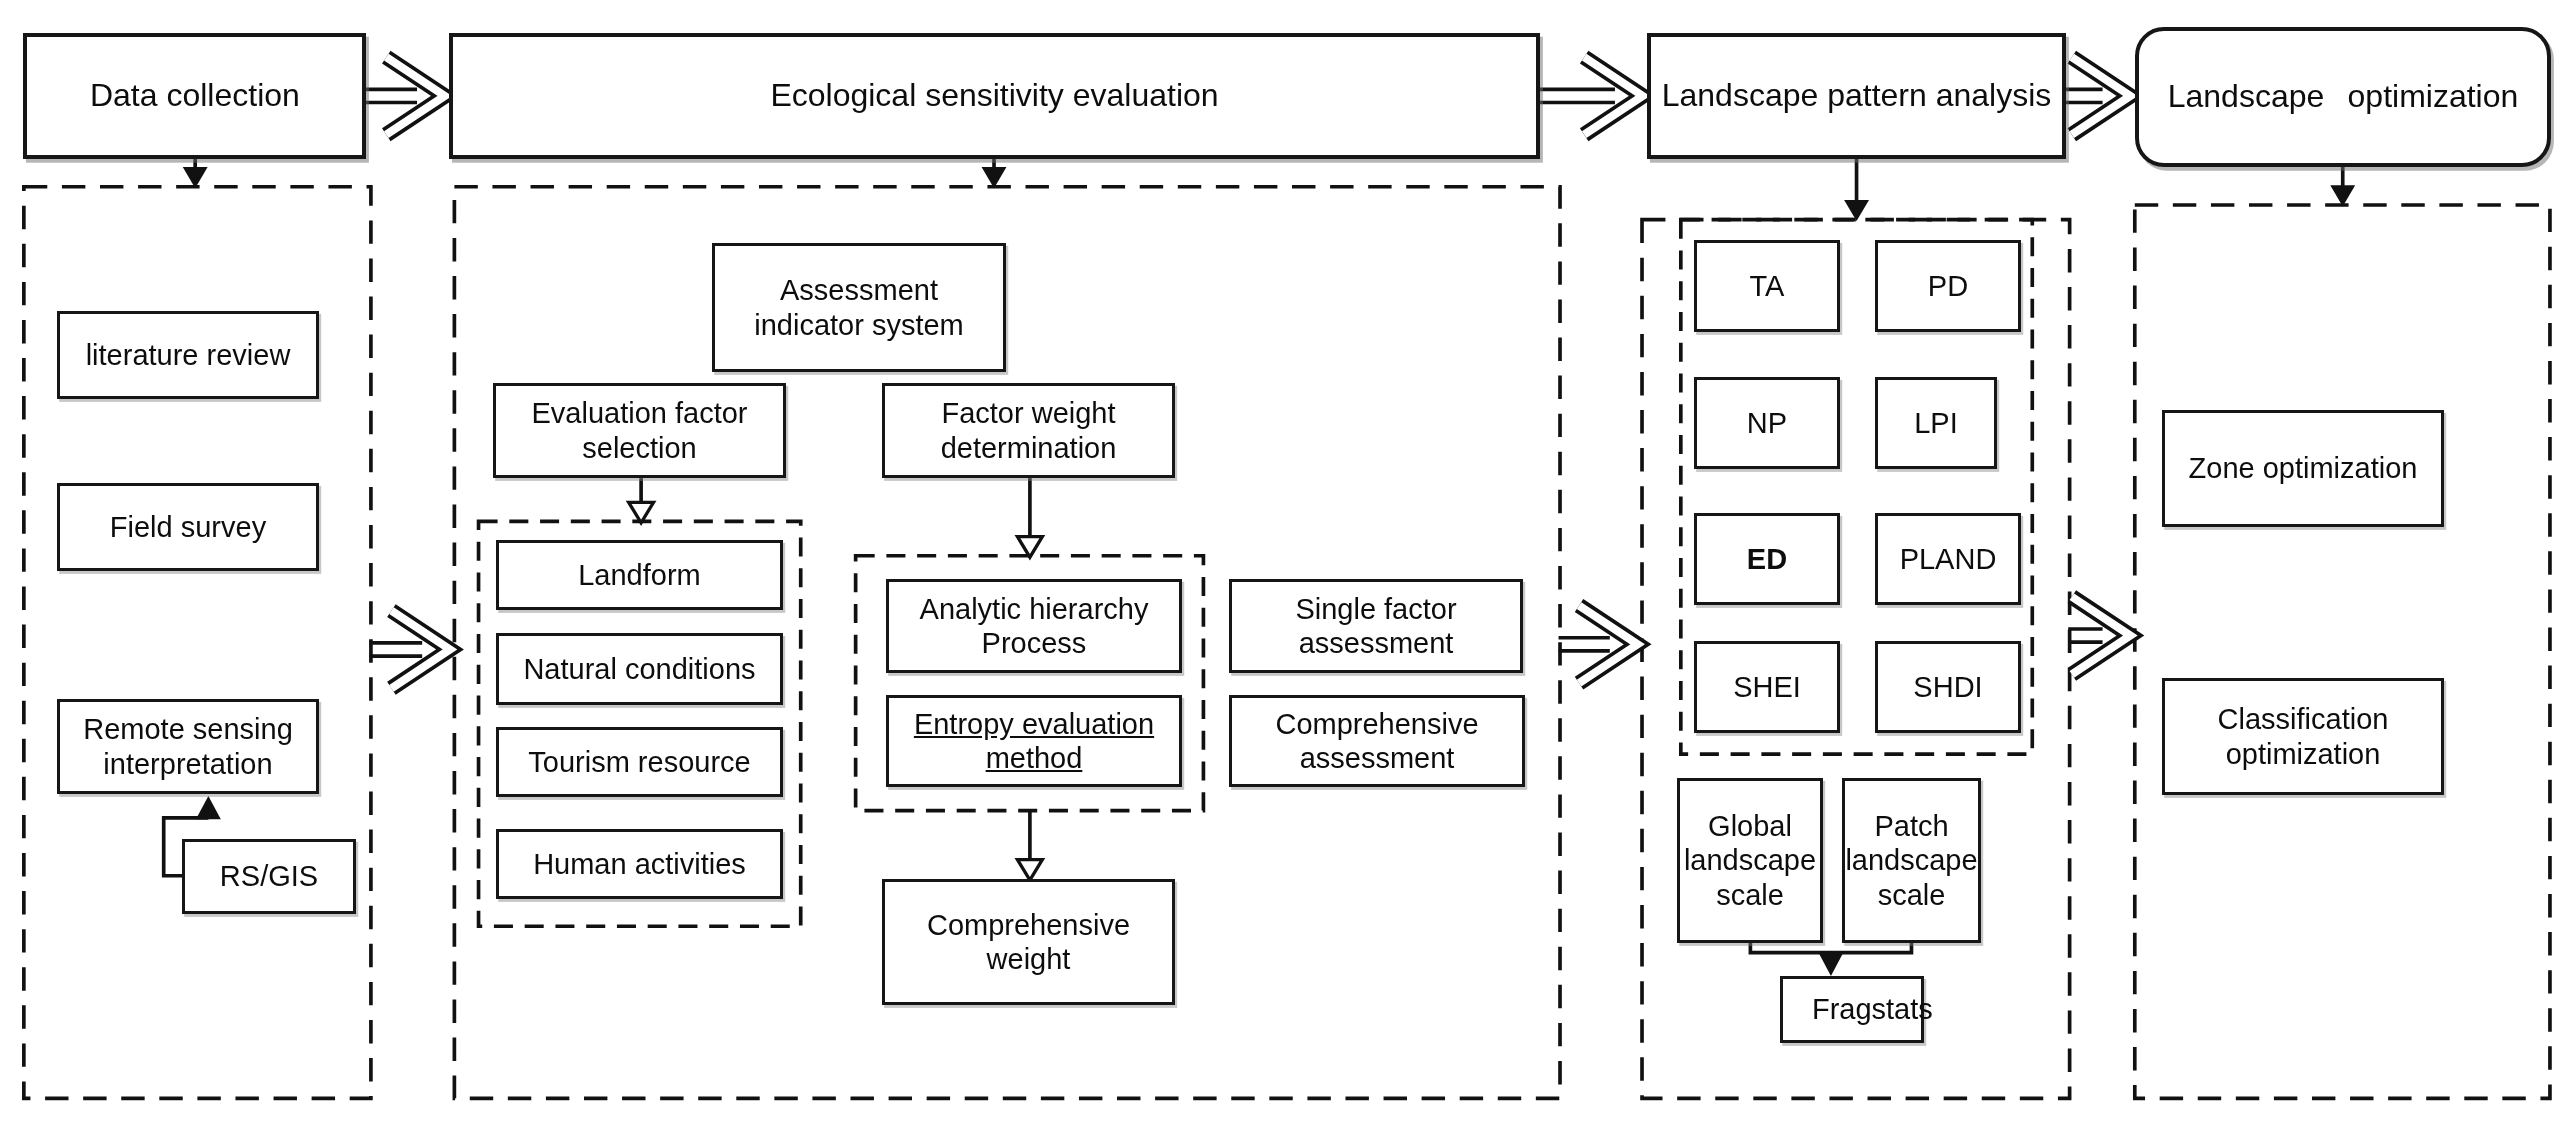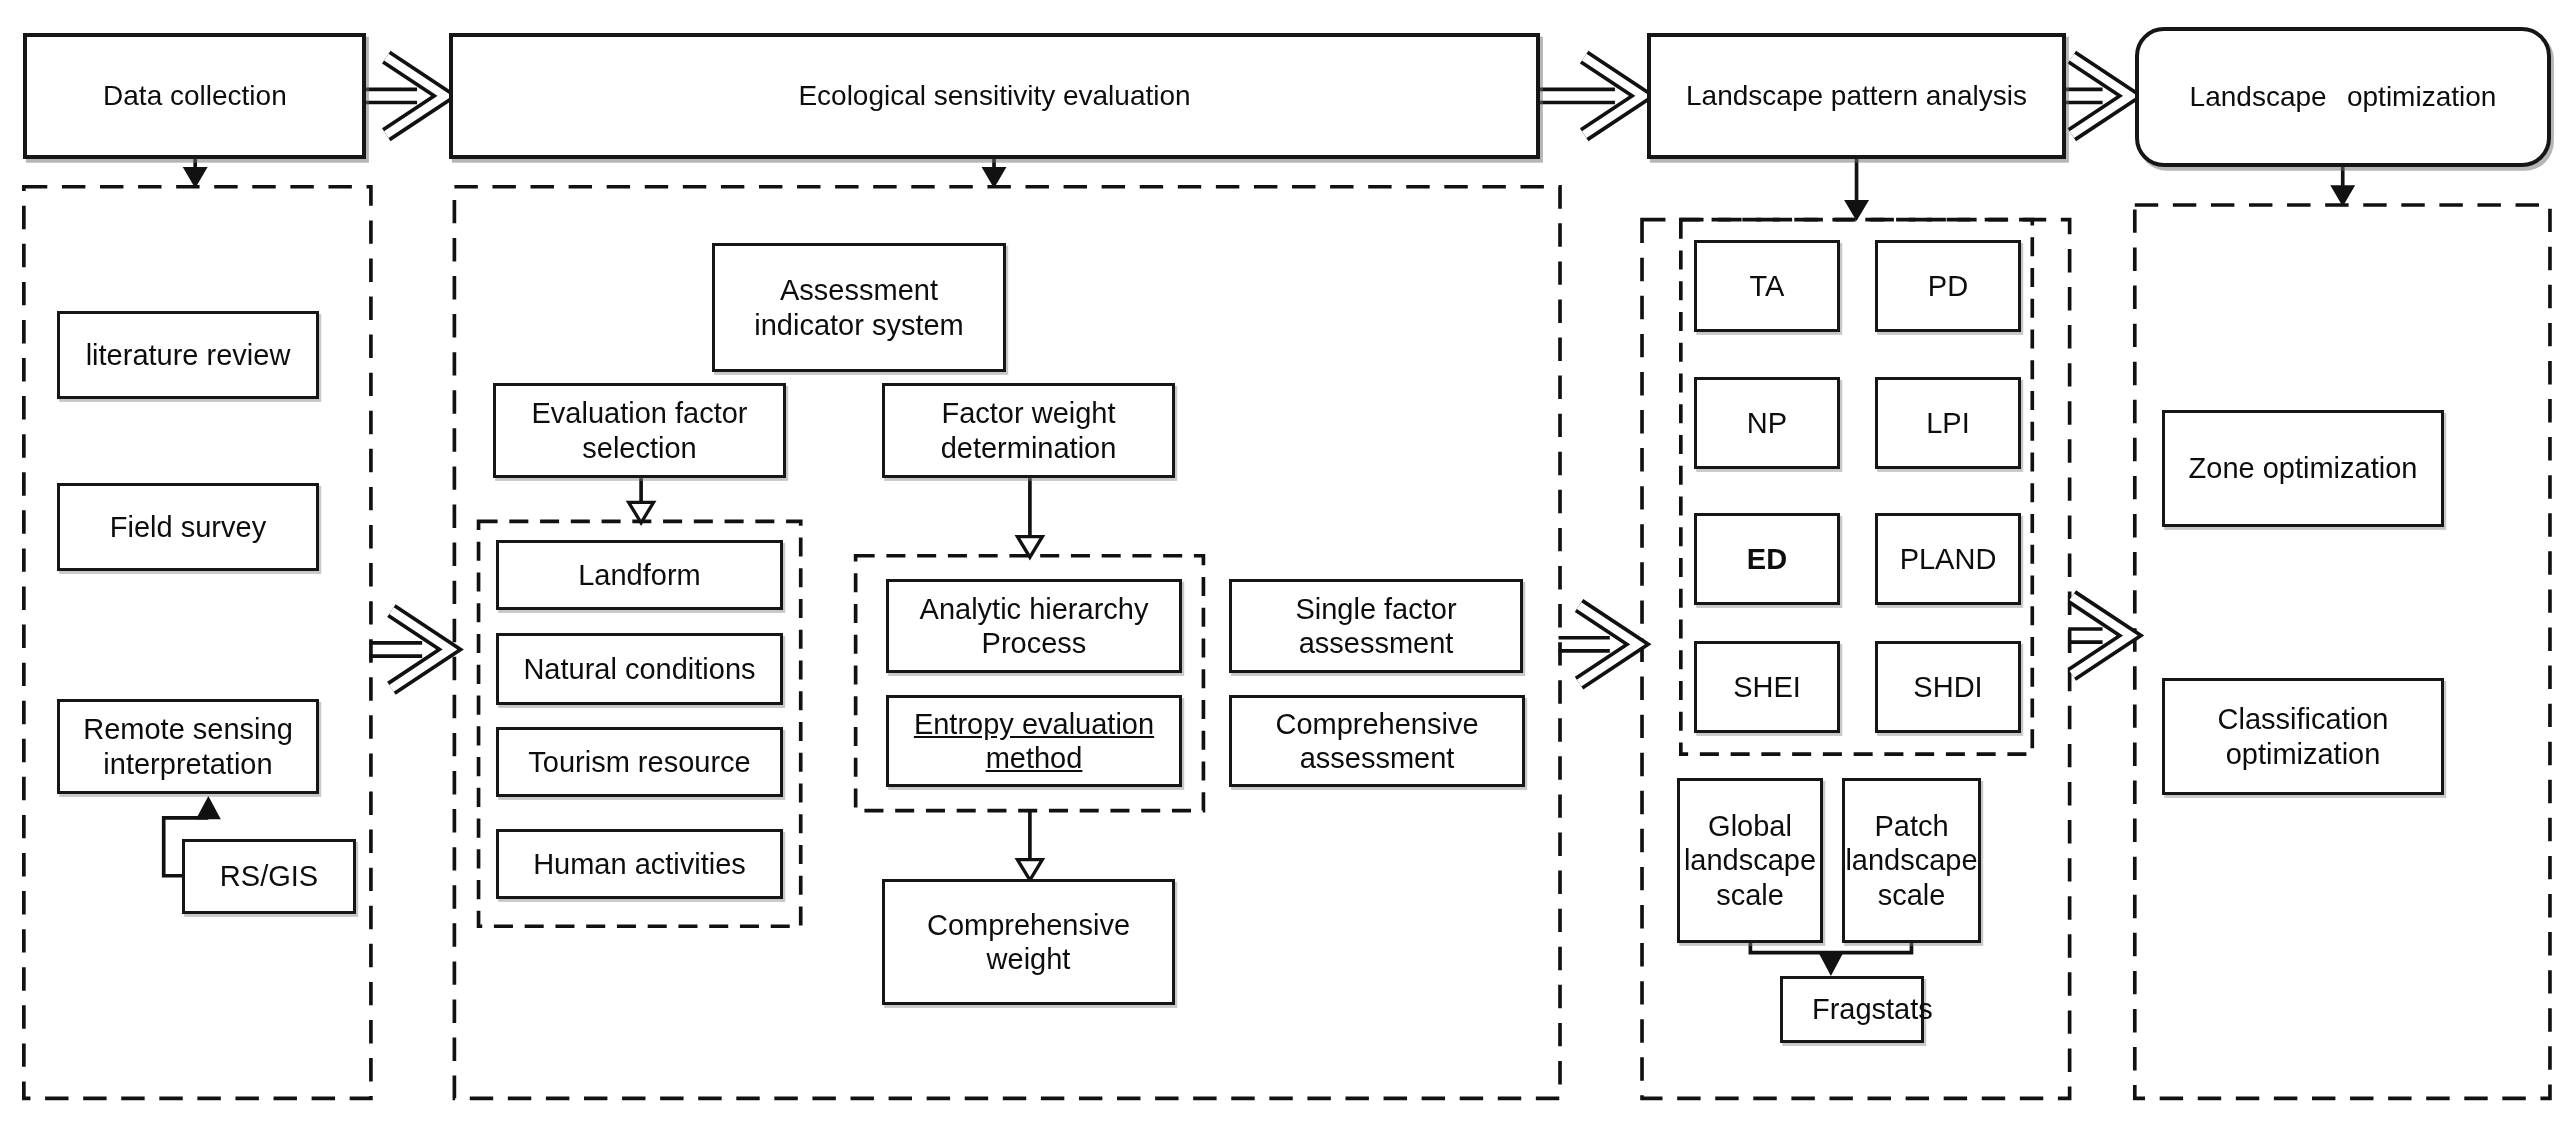--- a/index.html
+++ b/index.html
@@ -17,21 +17,21 @@
     text-align:center;
     background:#ffffff;
     border:3.7px solid #161616;
     box-shadow:2.2px 2.9px 0 rgba(130,130,130,0.45);
     font-size:29px;line-height:1.18;
     padding:0 7.3px;box-sizing:border-box;
     z-index:3;
   }
   .box-lg{
     border-width:4.4px;
-    font-size:28px;
+    font-size:32px;
     box-shadow:2.9px 3.7px 0 rgba(110,110,110,0.5);
     align-items:center;
   }
   .wide-space{word-spacing:0.45em;}
   #wires{position:absolute;left:0;top:0;z-index:2;}
   .shaft{stroke:#111;stroke-width:5;}
   .thin{stroke:#111;stroke-width:5;fill:none;}
   .chev-outer{stroke:#111;stroke-width:21;fill:none;}
   .chev-inner{stroke:#fff;stroke-width:11;fill:none;}
   .solid-head{fill:#111;stroke:none;}
@@ -203,21 +203,21 @@
 
   <div class="box" style="left:1694px;top:240px;width:146px;height:92px;">
     <span>TA</span>
   </div>
   <div class="box" style="left:1875px;top:240px;width:146px;height:92px;">
     <span>PD</span>
   </div>
   <div class="box" style="left:1694px;top:377px;width:146px;height:92px;">
     <span>NP</span>
   </div>
-  <div class="box" style="left:1875px;top:377px;width:146px;height:92px;">
+  <div class="box" style="left:1875px;top:377px;width:122px;height:92px;">
     <span>LPI</span>
   </div>
   <div class="box" style="left:1694px;top:513px;width:146px;height:92px;font-weight:bold;">
     <span>ED</span>
   </div>
   <div class="box" style="left:1875px;top:513px;width:146px;height:92px;">
     <span>PLAND</span>
   </div>
   <div class="box" style="left:1694px;top:641px;width:146px;height:92px;">
     <span>SHEI</span>

